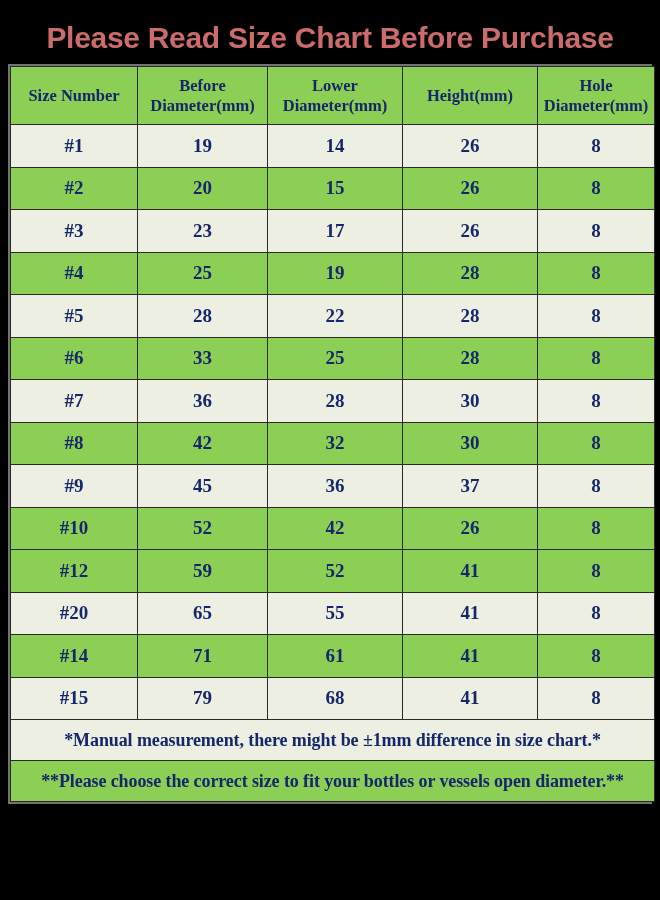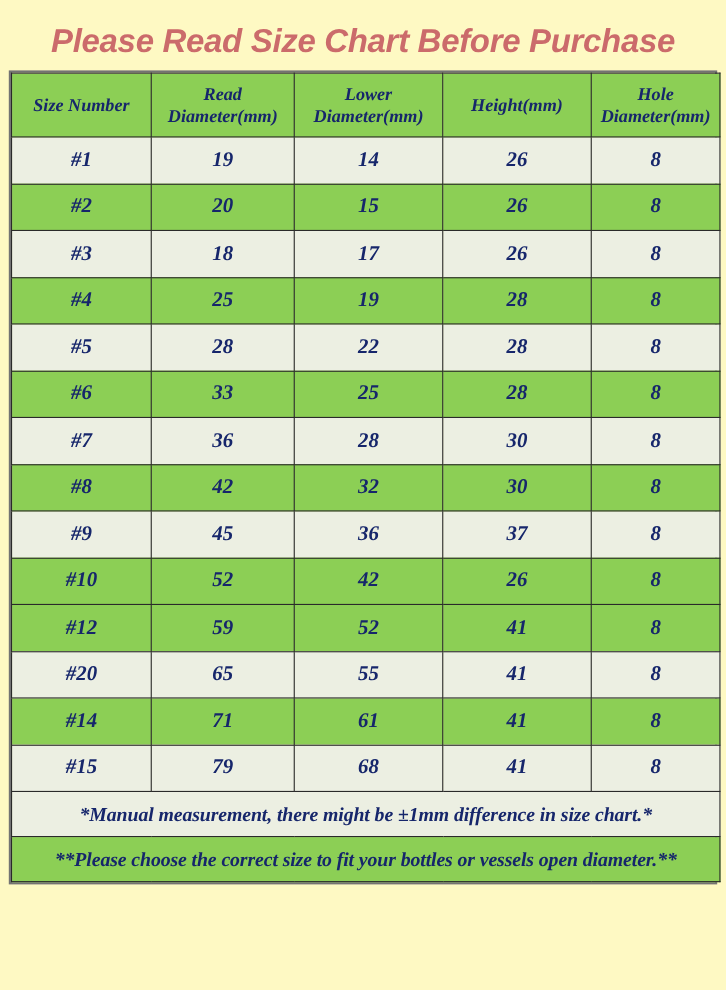--- a/index.html
+++ b/index.html
@@ -10,23 +10,22 @@
   body {
     width: 660px;
     height: 900px;
     font-family: "Liberation Serif", "DejaVu Serif", serif;
     overflow: hidden;
   }
   .page {
     width: 660px;
     height: 900px;
     position: relative;
-    background: #fef9c3;
+    background: #000000;
     box-sizing: border-box;
-    font-style: italic;
   }
   .title {
     text-align: center;
     color: #cb6b6b;
     font-family: "Liberation Sans", "DejaVu Sans", sans-serif;
     font-weight: bold;
     font-size: 30px;
     line-height: 34px;
     letter-spacing: -0.3px;
     padding-top: 21px;
@@ -100,21 +99,21 @@
           <col class="c2">
           <col class="c3">
           <col class="c4">
       </colgroup>
       <thead>
         <tr>
           <th>
             <span class="hl">Size Number</span>
           </th>
           <th>
-            <span class="hl">Read</span>
+            <span class="hl">Before</span>
             <span class="hl">Diameter(mm)</span>
           </th>
           <th>
             <span class="hl">Lower</span>
             <span class="hl">Diameter(mm)</span>
           </th>
           <th>
             <span class="hl">Height(mm)</span>
           </th>
           <th>
@@ -133,21 +132,21 @@
         </tr>
         <tr class="even">
           <td>#2</td>
           <td>20</td>
           <td>15</td>
           <td>26</td>
           <td>8</td>
         </tr>
         <tr class="odd">
           <td>#3</td>
-          <td>18</td>
+          <td>23</td>
           <td>17</td>
           <td>26</td>
           <td>8</td>
         </tr>
         <tr class="even">
           <td>#4</td>
           <td>25</td>
           <td>19</td>
           <td>28</td>
           <td>8</td>

